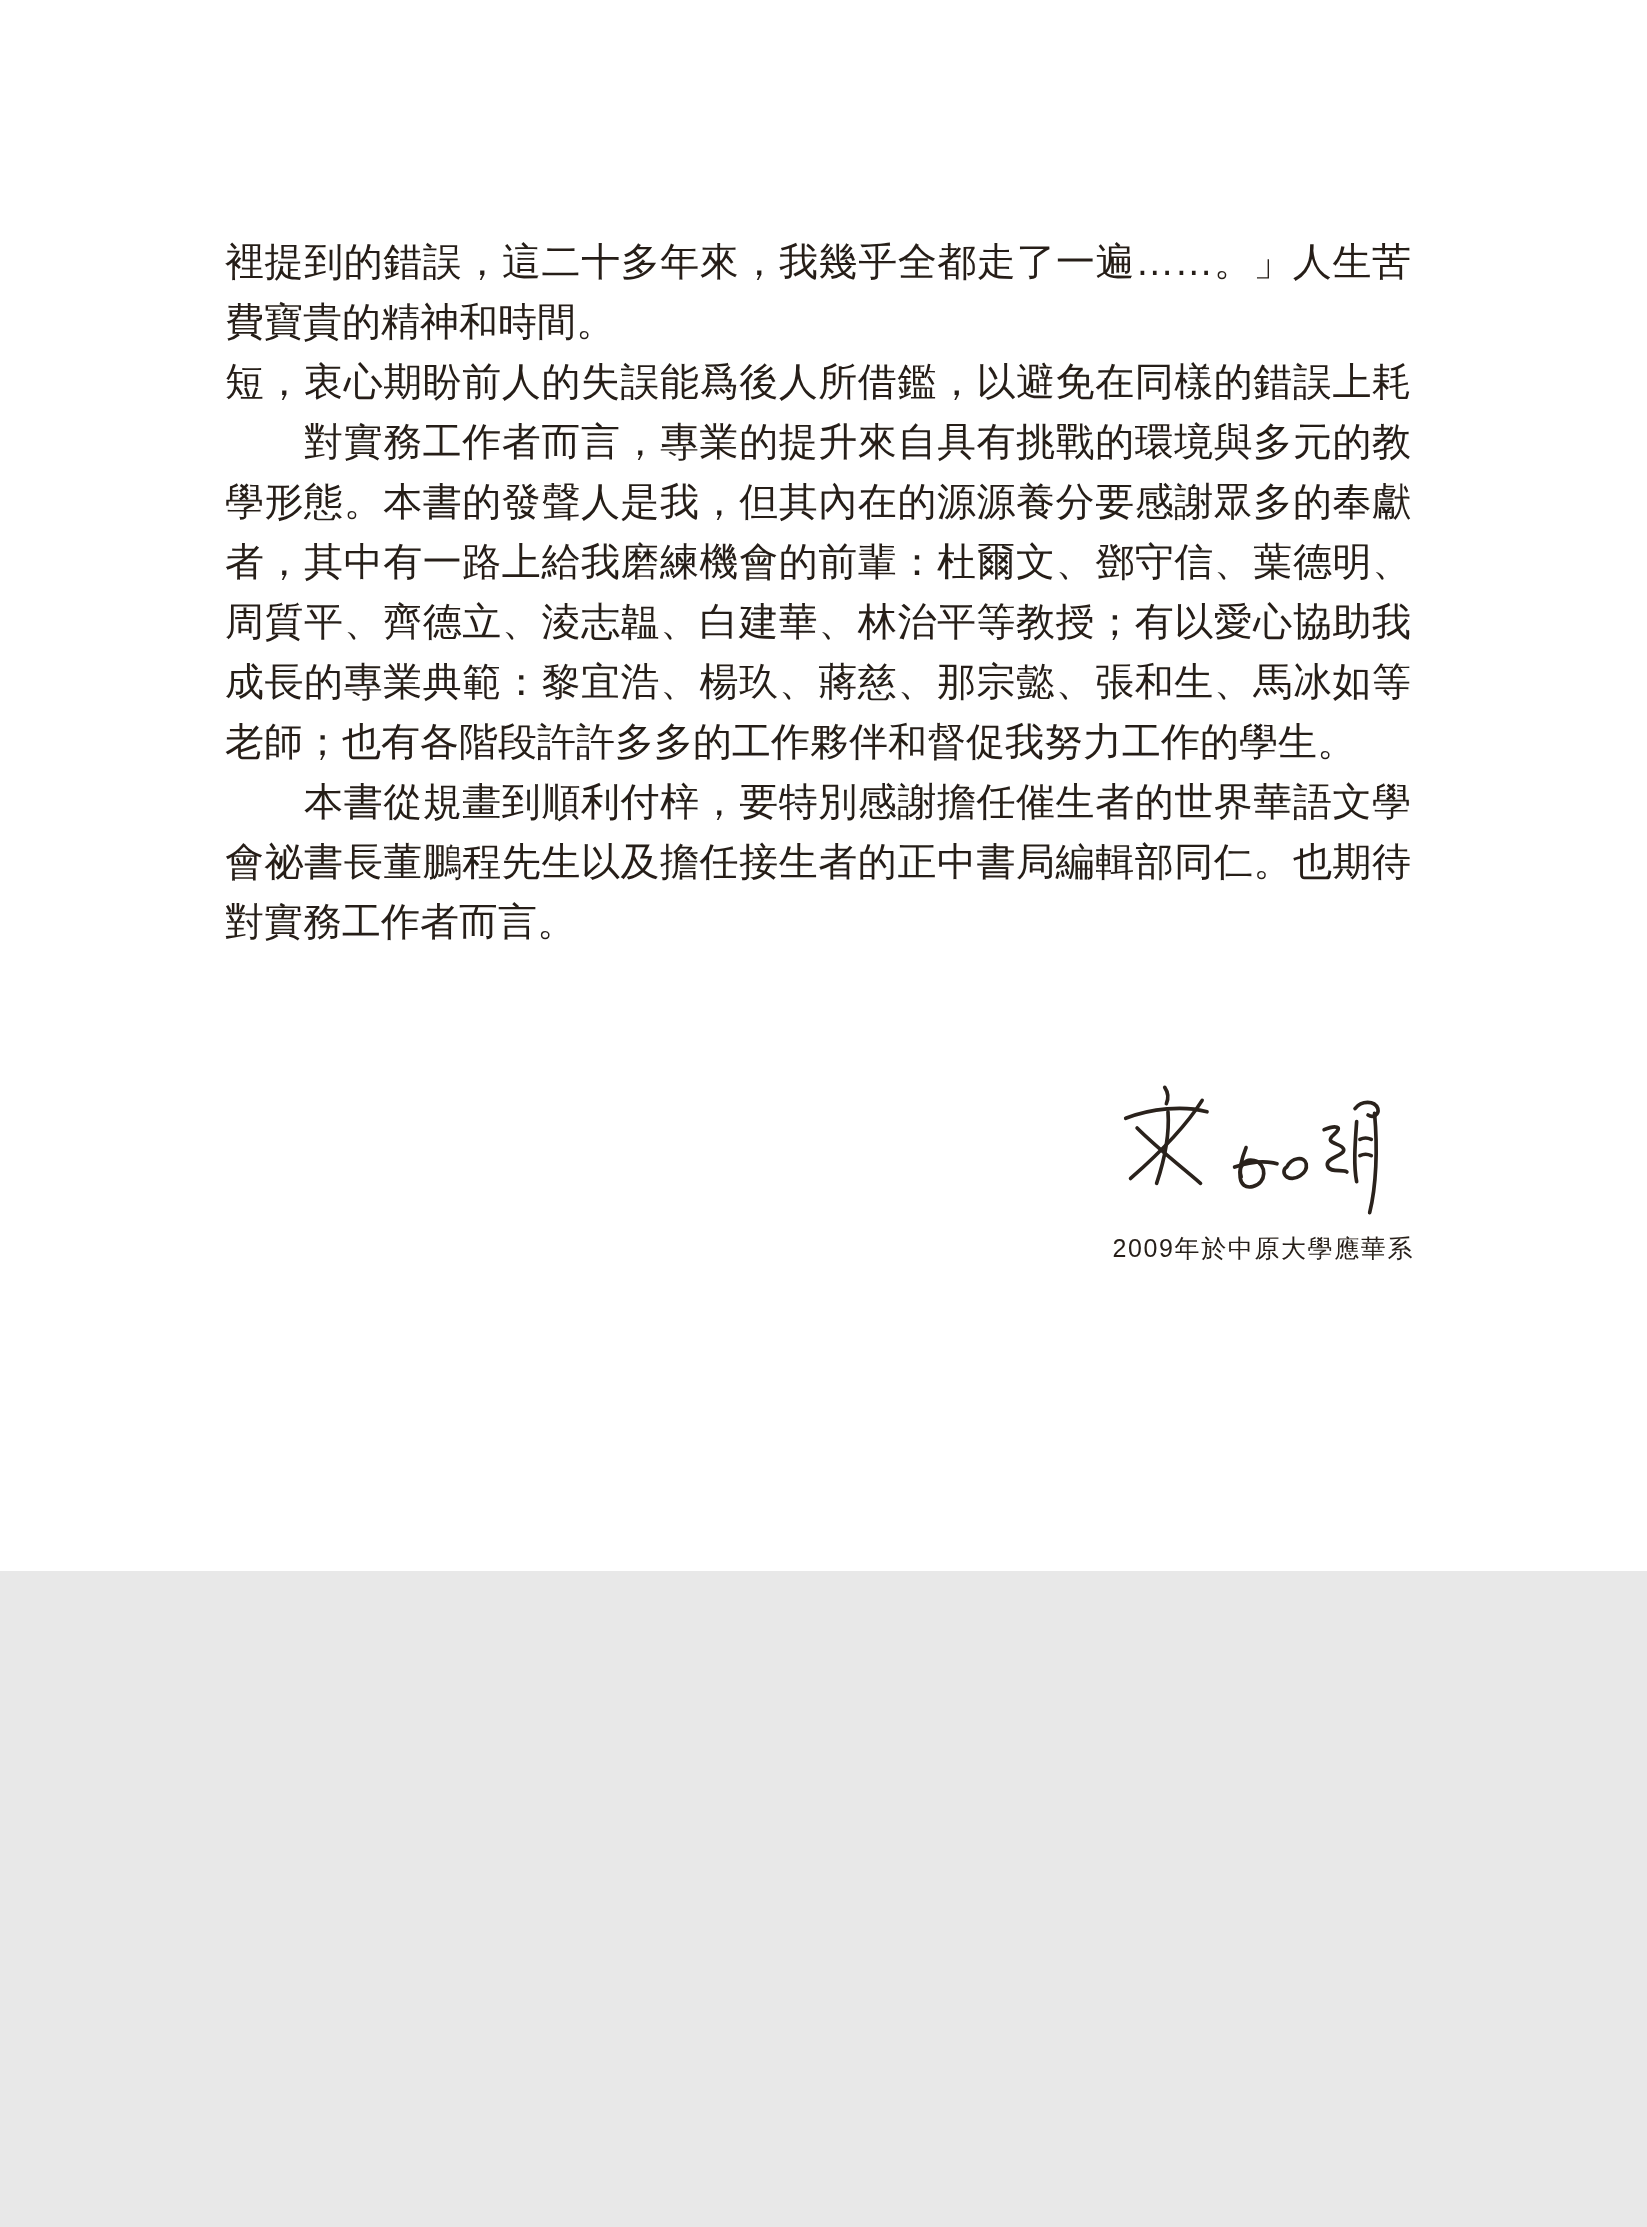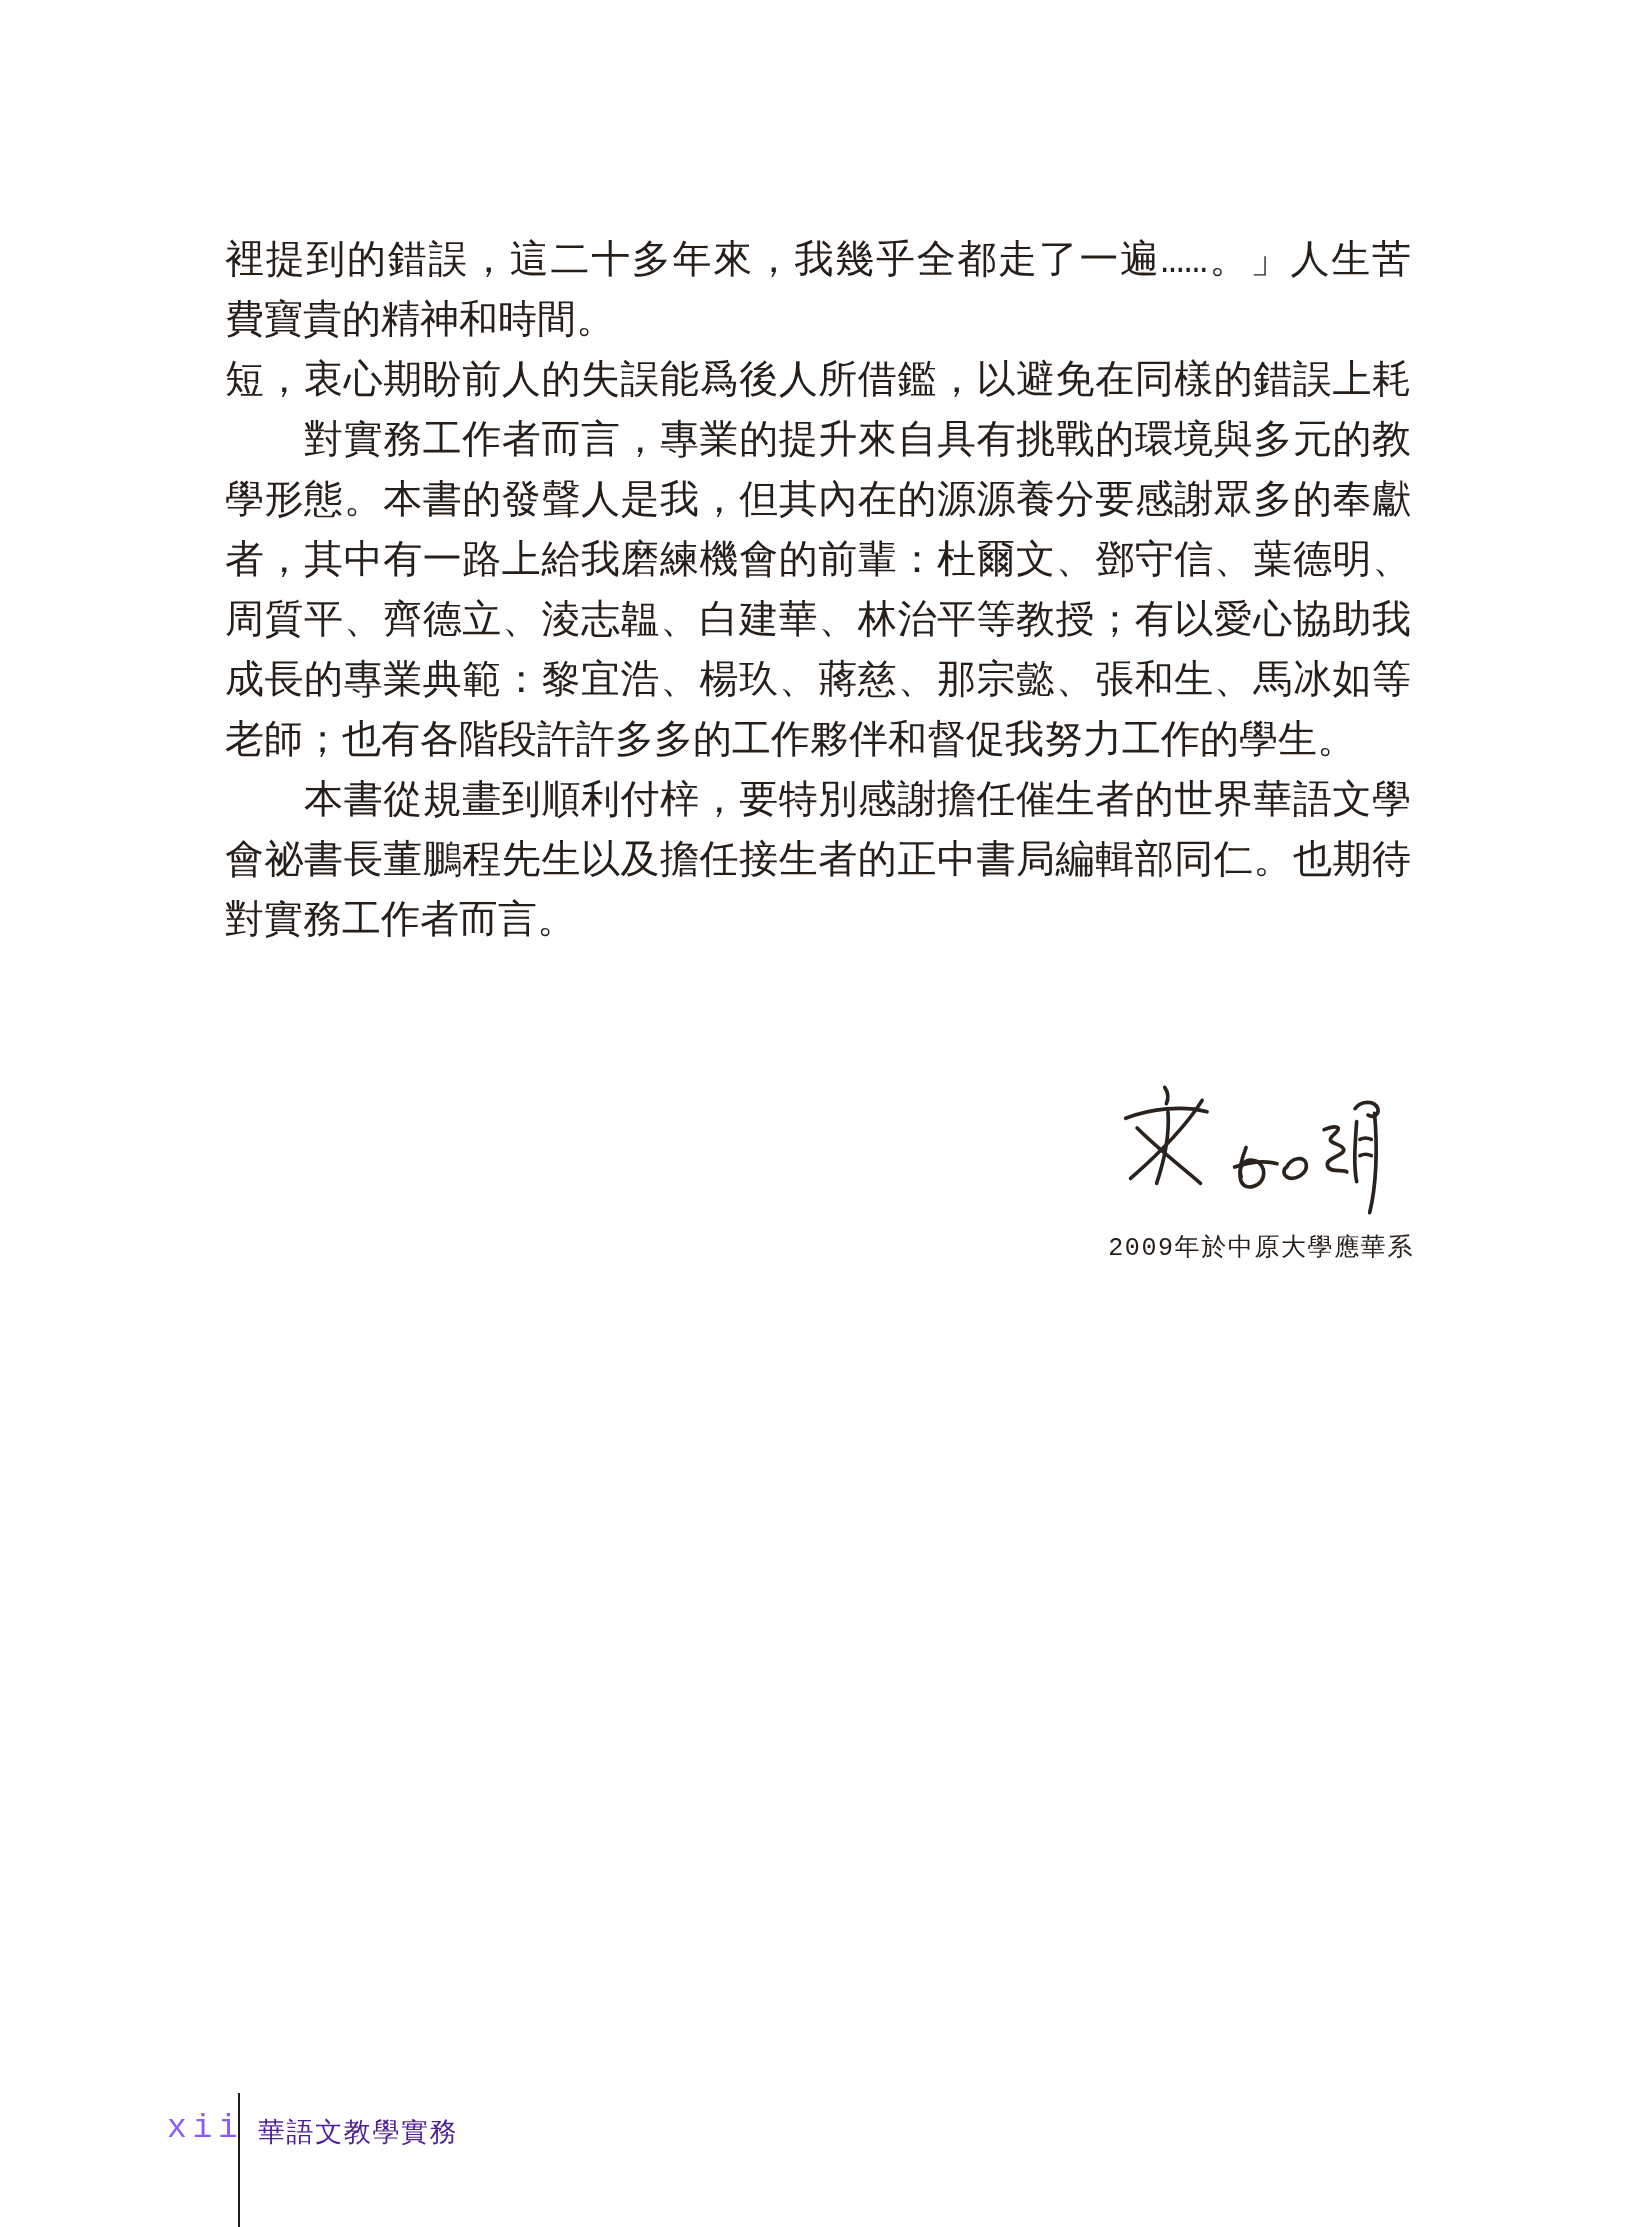--- a/index.html
+++ b/index.html
@@ -1,21 +1,21 @@
 <!DOCTYPE html>
 <html lang="zh-Hant" style="font-size:13px"><head>
 <meta charset="utf-8">
 <style>
   html,body{margin:0;padding:0;background:#e8e8e8;}
   .page{
     position:relative;
-    width:1647px;height:2227px;
+    width:1647px;height:1571px;
     background:#ffffff;
     overflow:hidden;
-    font-family:Liberation Mono, monospace;
+    font-family:Liberation Sans, sans-serif;
     color:#261e18;
   }
   
   .body-text{
     position:absolute;
     left:225px;top:232px;
     width:1186px;
   }
   .line{
     font-size:39px;

